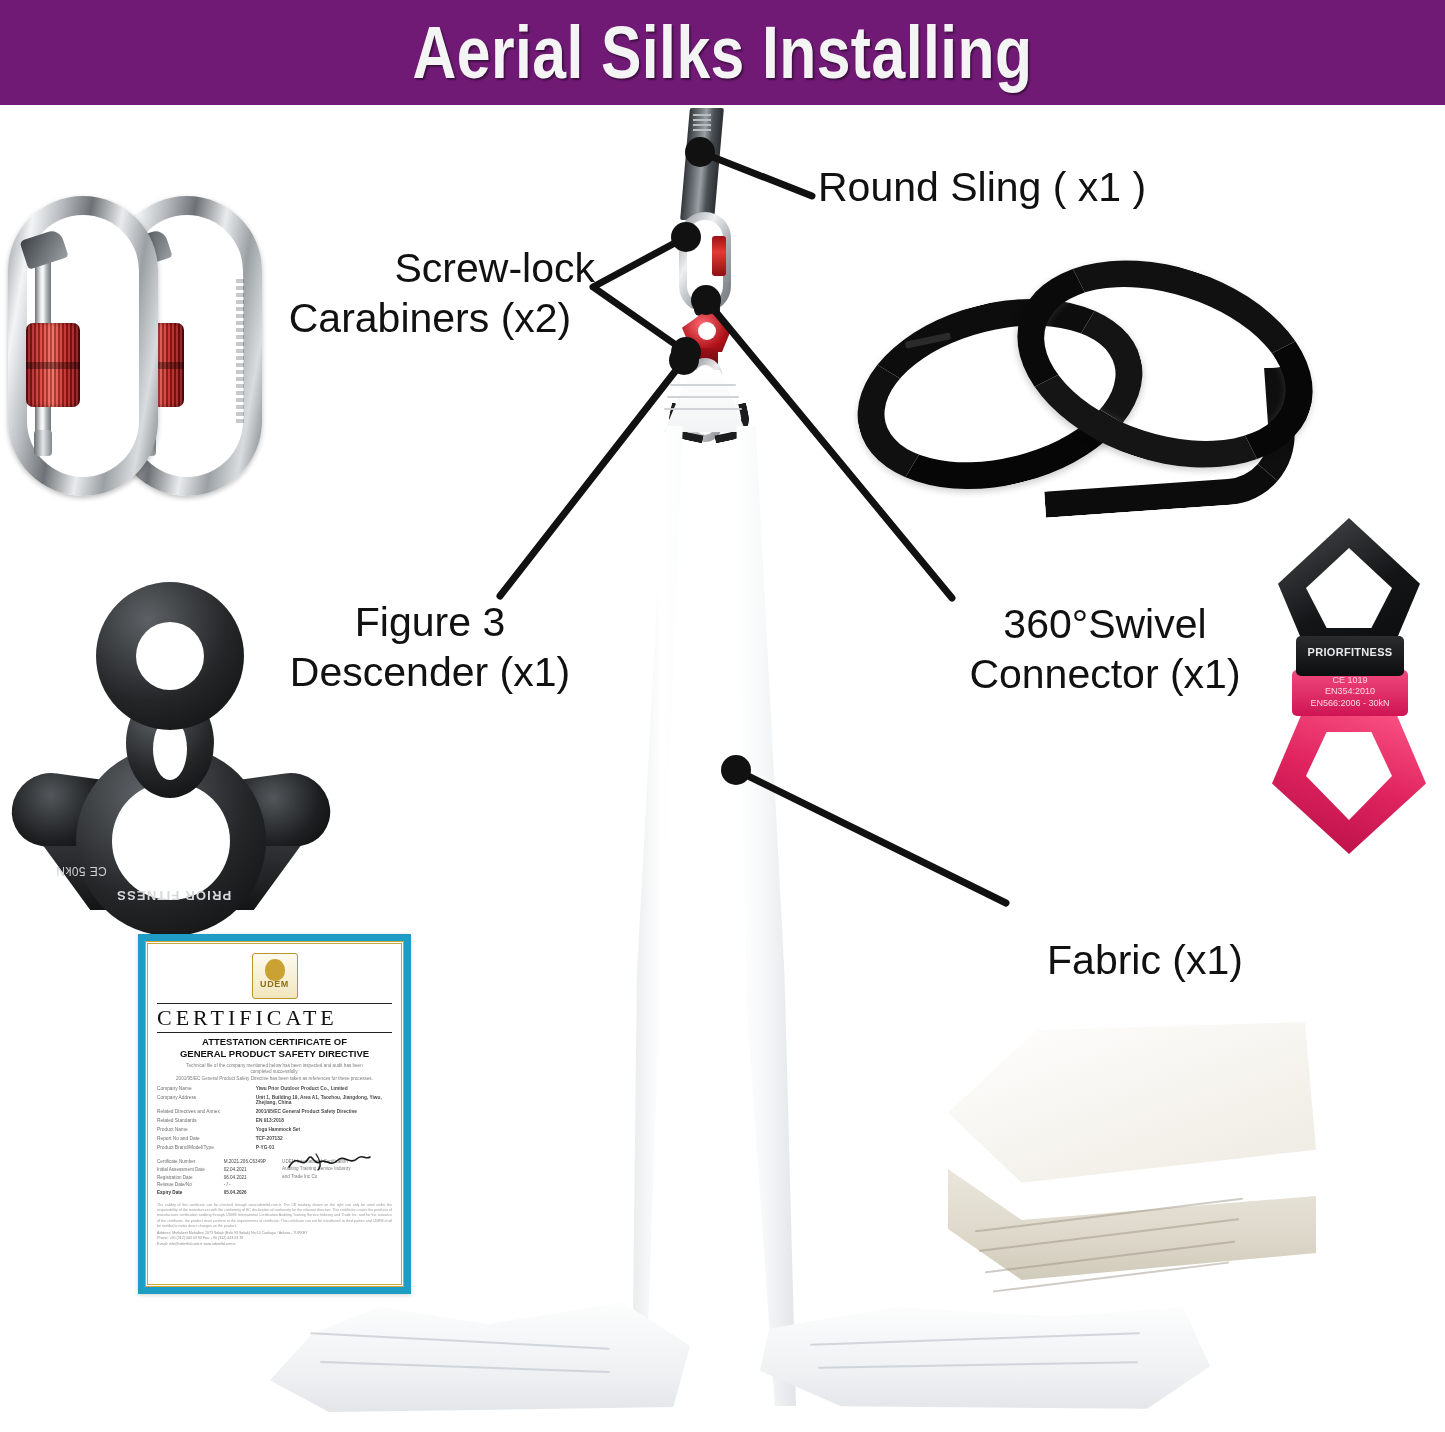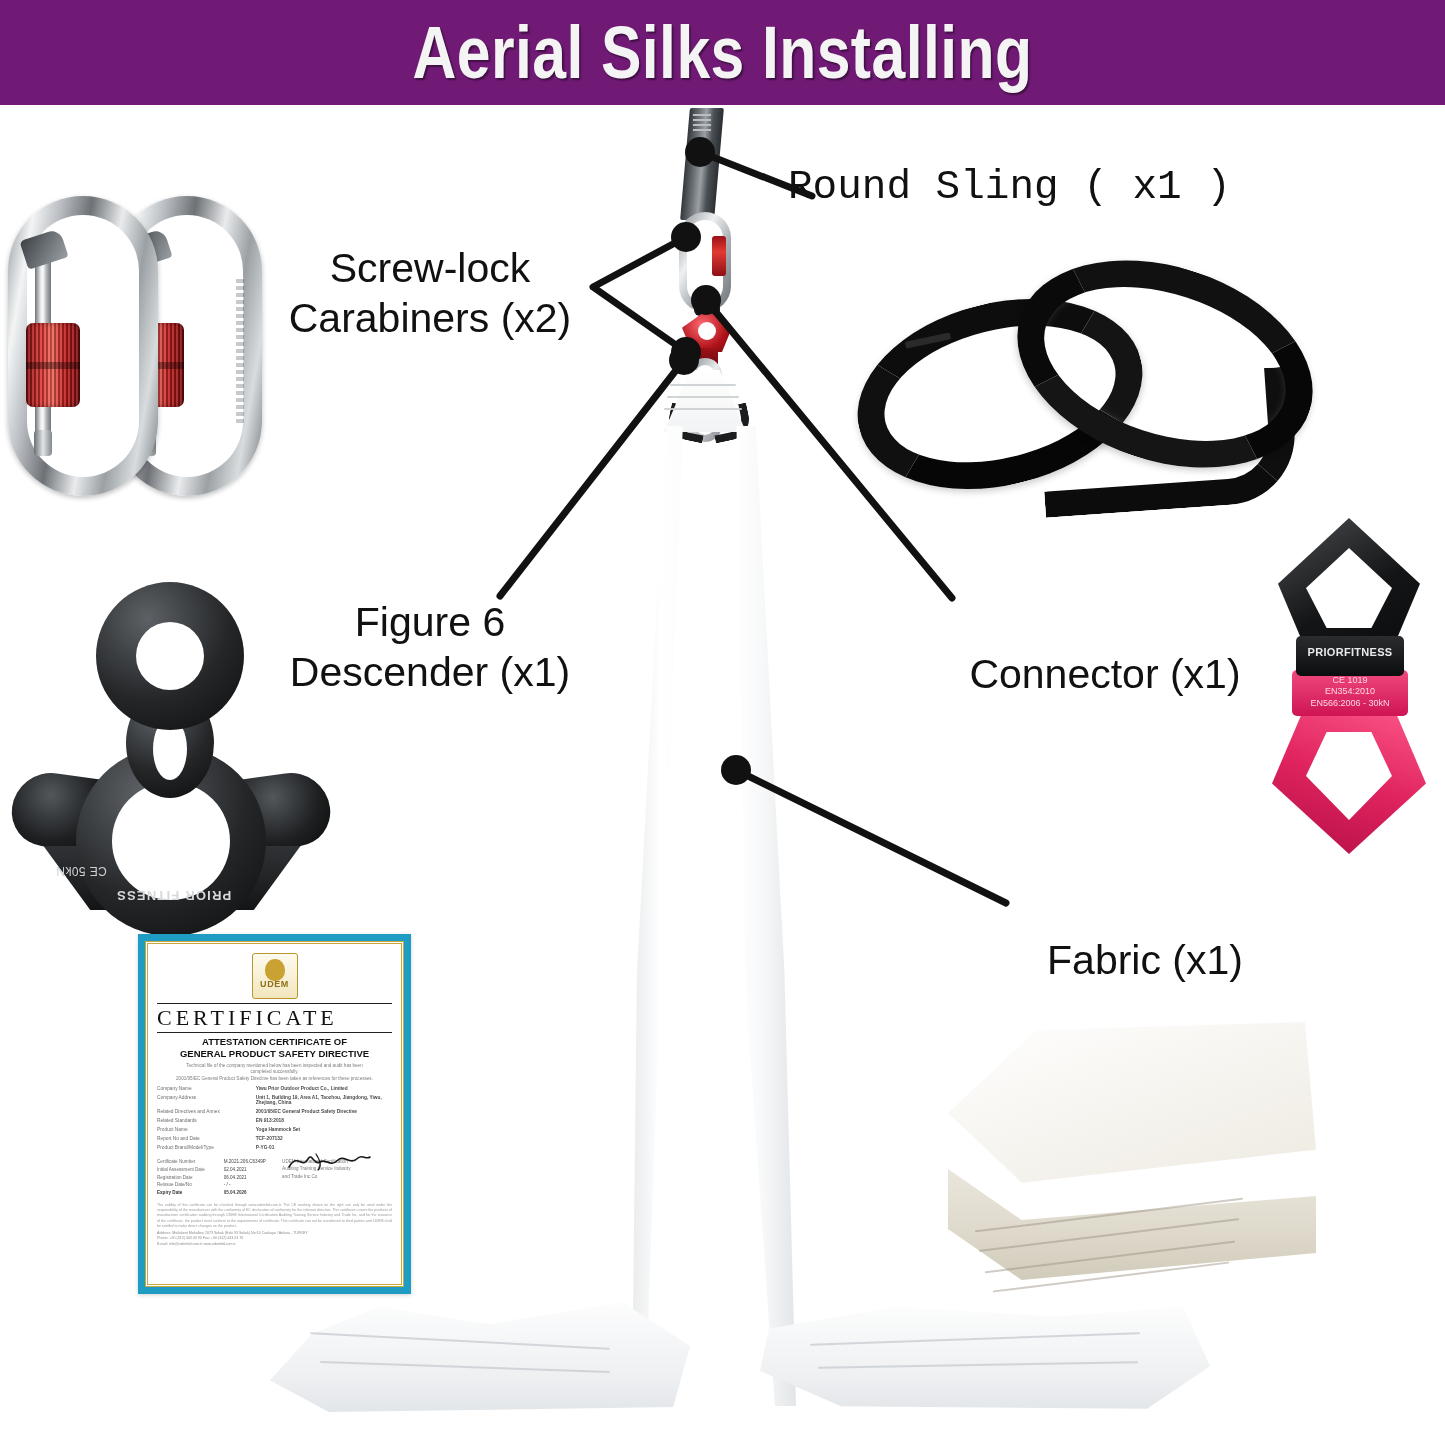--- a/index.html
+++ b/index.html
@@ -421,25 +421,26 @@
     <line x1="684" y1="360" x2="500" y2="596" stroke="#111" stroke-width="7" stroke-linecap="round"></line>
     <circle cx="684" cy="360" r="15" fill="#111"></circle>
 
     <line x1="706" y1="300" x2="952" y2="598" stroke="#111" stroke-width="7" stroke-linecap="round"></line>
     <circle cx="706" cy="300" r="15" fill="#111"></circle>
 
     <line x1="736" y1="770" x2="1006" y2="903" stroke="#111" stroke-width="7" stroke-linecap="round"></line>
     <circle cx="736" cy="770" r="15" fill="#111"></circle>
   </svg>
 
-  <div class="lbl" style="left:788px;top:165px;font-family:Liberation Mono, monospace;">Round Sling ( x1 )</div>
-
-  <div class="lbl c" style="left:265px;top:246px;width:330px;">Screw-lock</div>
+  <div class="lbl" style="left:818px;top:165px;">Round Sling ( x1 )</div>
+
+  <div class="lbl c" style="left:265px;top:246px;width:330px;text-align:right;">Screw-lock</div>
   <div class="lbl c" style="left:265px;top:296px;width:330px;">Carabiners (x2)</div>
 
-  <div class="lbl c" style="left:265px;top:600px;width:330px;">Figure 6</div>
+  <div class="lbl c" style="left:265px;top:600px;width:330px;">Figure 3</div>
   <div class="lbl c" style="left:248px;top:650px;width:364px;">Descender (x1)</div>
 
+  <div class="lbl c" style="left:955px;top:602px;width:300px;">360°Swivel</div>
   <div class="lbl c" style="left:932px;top:652px;width:346px;">Connector (x1)</div>
 
   <div class="lbl c" style="left:1010px;top:938px;width:270px;">Fabric (x1)</div>
 
 </div>
 
 </body></html>

